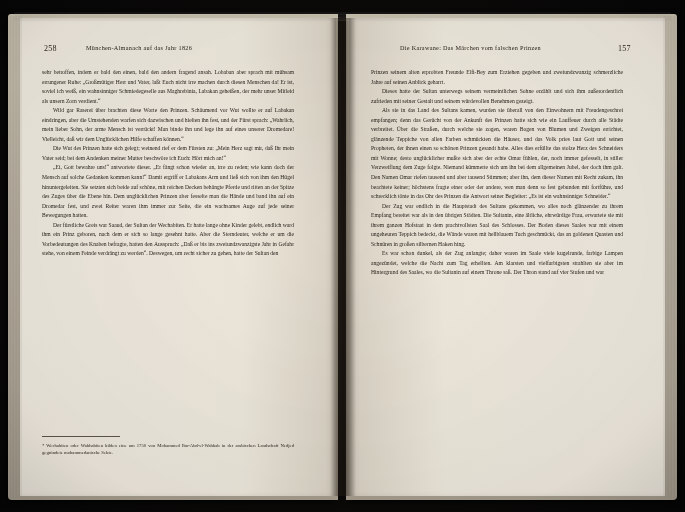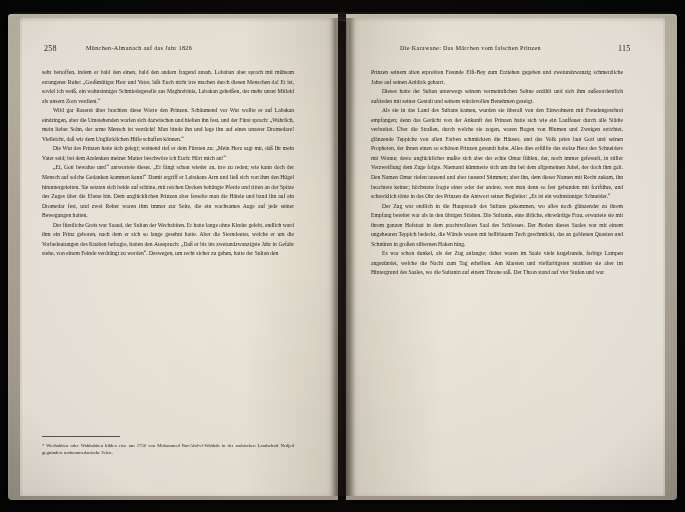--- a/index.html
+++ b/index.html
@@ -188,21 +188,21 @@
     <div class="gutter"></div>
 
     <div class="edge-left"></div>
     <div class="edge-right"></div>
     <div class="edge-top"></div>
 
     <div class="runhead folio rh-left-folio">258</div>
     <div class="runhead rh-left-title">München-Almanach auf das Jahr 1826</div>
 
     <div class="runhead rh-right-title">Die Karawane: Das Märchen vom falschen Prinzen</div>
-    <div class="runhead folio rh-right-folio">115</div>
+    <div class="runhead folio rh-right-folio">157</div>
 
     <div class="col left">
       <p class="noindent">sehr betroffen, indem er bald den einen, bald den andern fragend ansah. Lobaban aber sprach mit mühsam errungener Ruhe: „Großmütiger Herr und Vater, laßt Euch nicht irre machen durch diesen Menschen da! Er ist, soviel ich weiß, ein wahnsinniger Schmiedegeselle aus Maghrebinia, Labakan geheißen, der mehr unser Mitleid als unsern Zorn verdient.“</p>
       <p>Wild gar Raserei über brachten diese Worte den Prinzen. Schäumend vor Wut wollte er auf Labakan eindringen, aber die Umstehenden warfen sich dazwischen und hielten ihn fest, und der Fürst sprach: „Wahrlich, mein lieber Sohn, der arme Mensch ist verrückt! Man binde ihn und lege ihn auf eines unserer Dromedare! Vielleicht, daß wir dem Unglücklichen Hilfe schaffen können.“</p>
       <p>Die Wut des Prinzen hatte sich gelegt; weinend rief er dem Fürsten zu: „Mein Herz sagt mir, daß Ihr mein Vater seid; bei dem Andenken meiner Mutter beschwöre ich Euch: Hört mich an!“</p>
       <p>„Ei, Gott bewahre uns!“ antwortete dieser. „Er fängt schon wieder an, irre zu reden; wie kann doch der Mensch auf solche Gedanken kommen kann!“ Damit ergriff er Labakans Arm und ließ sich von ihm den Hügel hinuntergeleiten. Sie setzten sich beide auf schöne, mit reichen Decken behängte Pferde und ritten an der Spitze des Zuges über die Ebene hin. Dem unglücklichen Prinzen aber fesselte man die Hände und band ihn auf ein Dromedar fest, und zwei Reiter waren ihm immer zur Seite, die ein wachsames Auge auf jede seiner Bewegungen hatten.</p>
       <p>Der fürstliche Greis war Saaud, der Sultan der Wechabiten. Er hatte lange ohne Kinder gelebt, endlich ward ihm ein Prinz geboren, nach dem er sich so lange gesehnt hatte. Aber die Sterndeuter, welche er um die Vorbedeutungen des Knaben befragte, hatten den Ausspruch: „Daß er bis ins zweiundzwanzigste Jahr in Gefahr stehe, von einem Feinde verdrängt zu werden“. Deswegen, um recht sicher zu gehen, hatte der Sultan den</p>
     </div>
 
     <div class="footnote-rule"></div>

